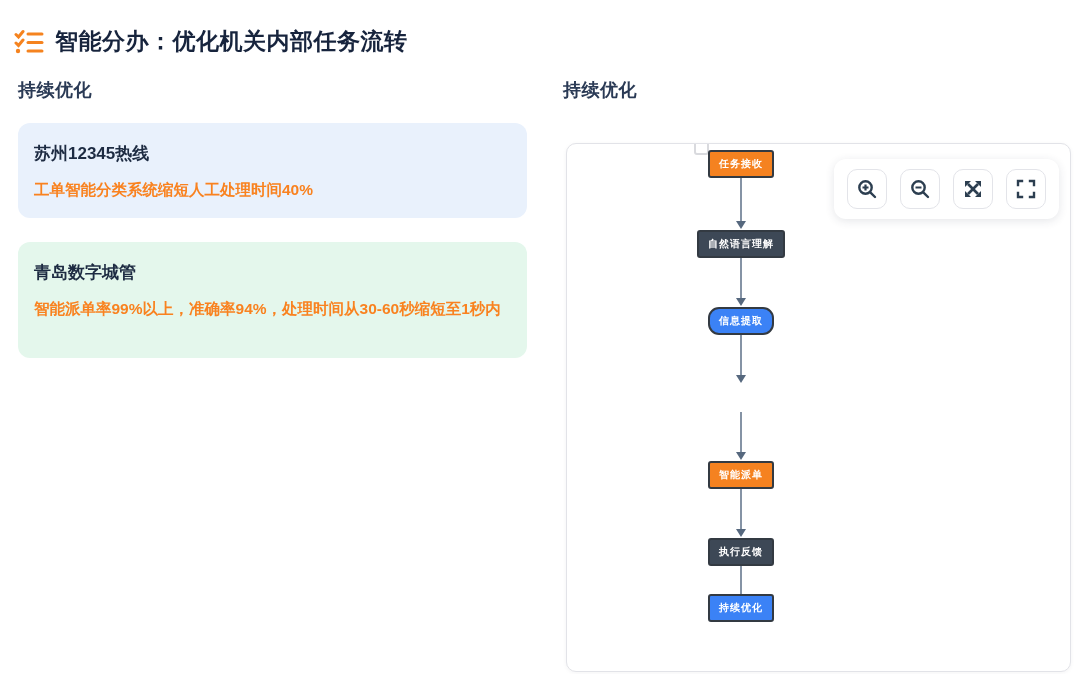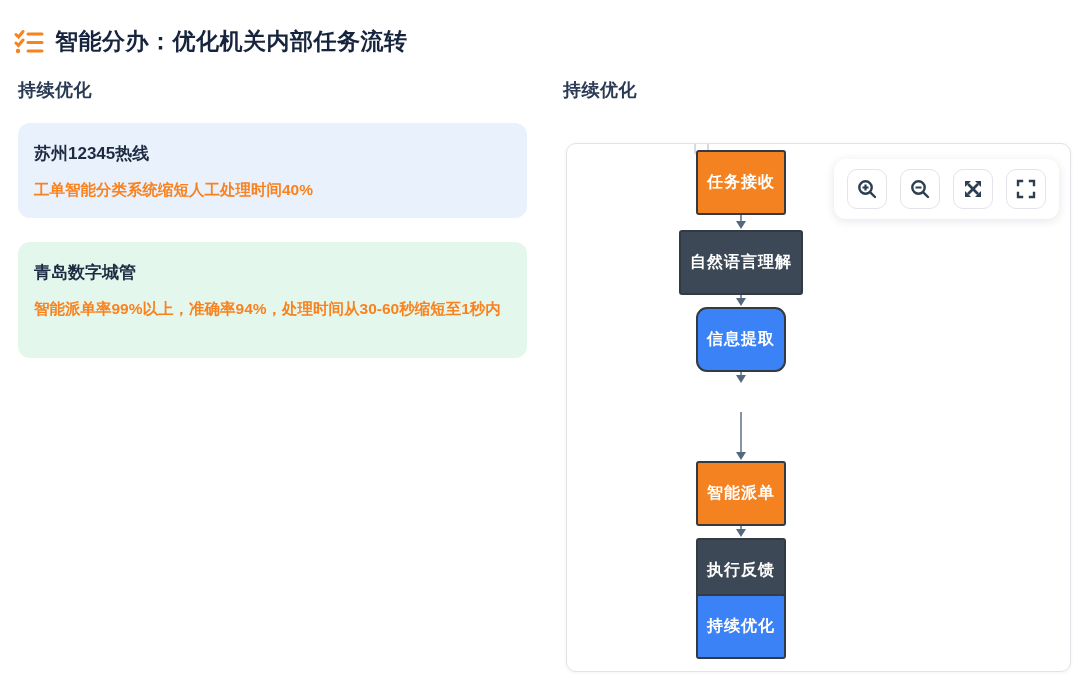--- a/index.html
+++ b/index.html
@@ -34,22 +34,22 @@
   
   .flow-toolbar { position:absolute; left:267px; top:15px; width:225px; height:60px;
     background:#fff; border-radius:12px; box-shadow:0 2px 10px rgba(40,50,70,.12);
     display:flex; align-items:center; justify-content:center; gap:13px; }
   .tool-btn { width:40px; height:40px; background:#fff; border:1px solid #e3e4e9; border-radius:10px;
     display:flex; align-items:center; justify-content:center; cursor:pointer; }
   .tool-btn svg { display:block; }
 
   
   .flow-node { position:absolute; left:174px; transform:translateX(-50%);
-    padding:20px 9px; border:2px solid #333a42; border-radius:3px;
-    color:#fff; font-size:16px; font-weight:700; letter-spacing:1px; white-space:nowrap; cursor:grab; }
+    padding:5px 9px; border:2px solid #333a42; border-radius:3px;
+    color:#fff; font-size:10px; font-weight:700; letter-spacing:1px; white-space:nowrap; cursor:grab; }
   .node-orange { background:#f58220; }
   .node-dark   { background:#3d4856; }
   .node-blue   { background:#3b82f6; }
   .node-green  { background:#18b877; }
   #node-0 { top:6px;   }
   #node-1 { top:86px;  }
   #node-2 { top:163px;border-radius:11px; }
   #node-3 { top:240px; }
   #node-4 { top:317px; }
   #node-5 { top:394px; }

